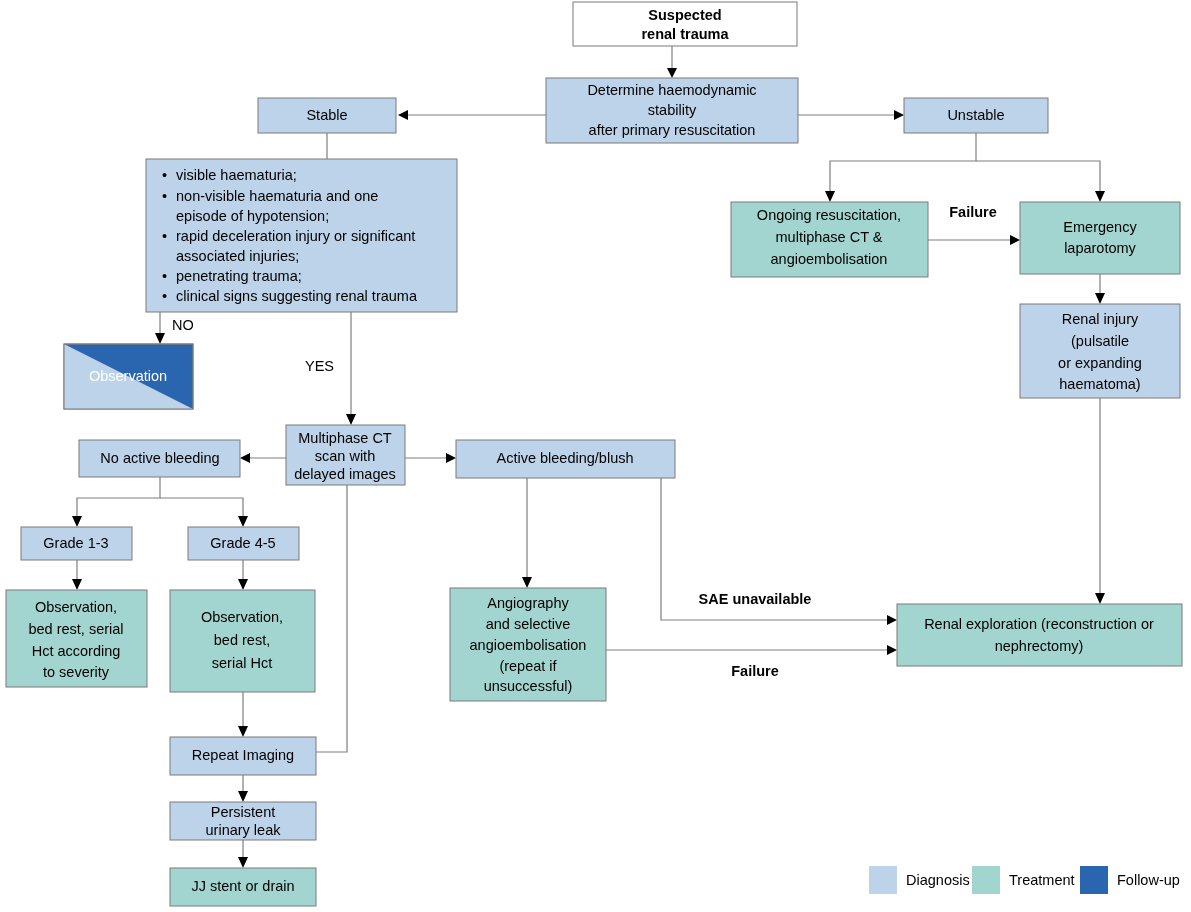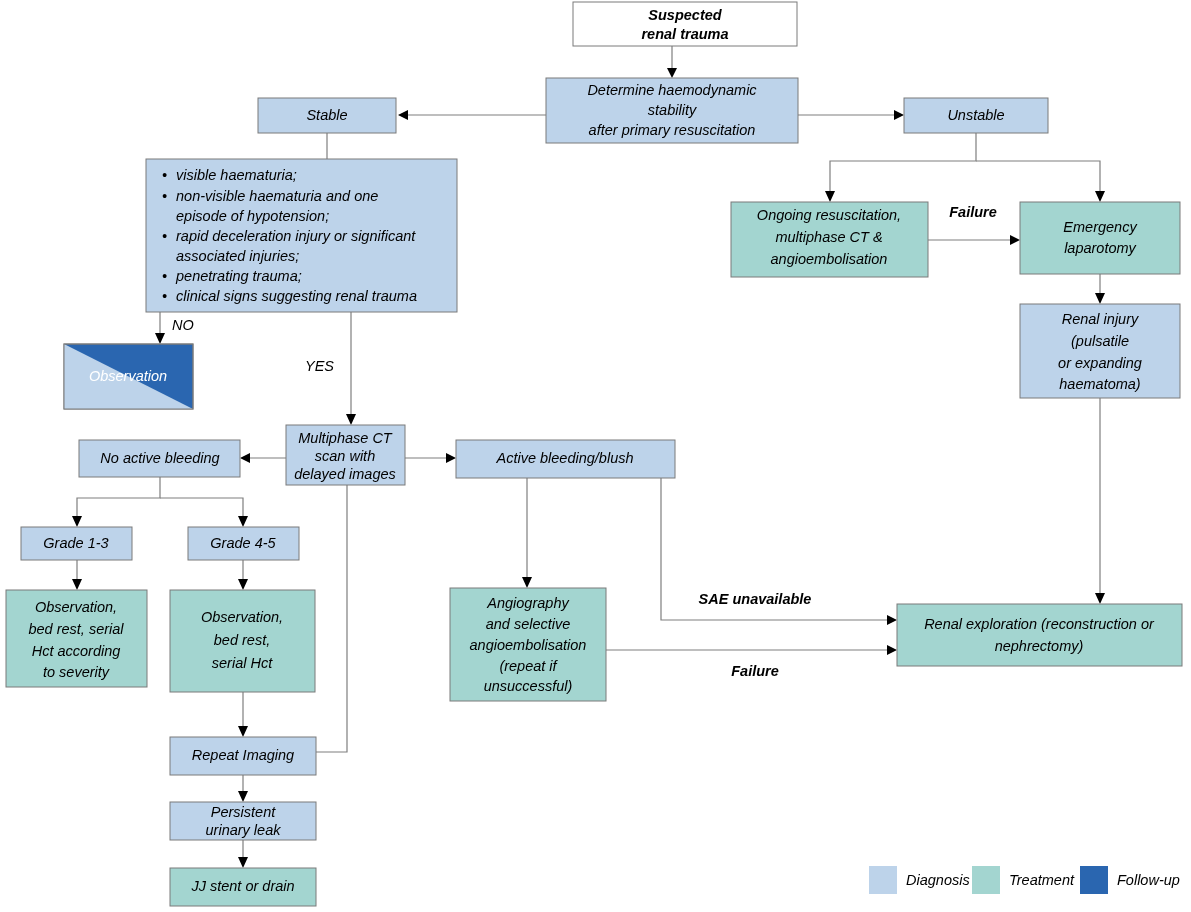--- a/index.html
+++ b/index.html
@@ -11,21 +11,20 @@
   body {
     width: 1191px;
     height: 912px;
     font-family: "Liberation Sans", sans-serif;
     overflow: hidden;
   }
   #flow-root {
     position: relative;
     width: 1163px;
     height: 912px;
-    font-style: italic;
   }
   svg#flow-svg {
     position: absolute;
     left: 0;
     top: 0;
     width: 1191px;
     height: 912px;
   }
   .node-rect {
     stroke: #7a7a7a;

